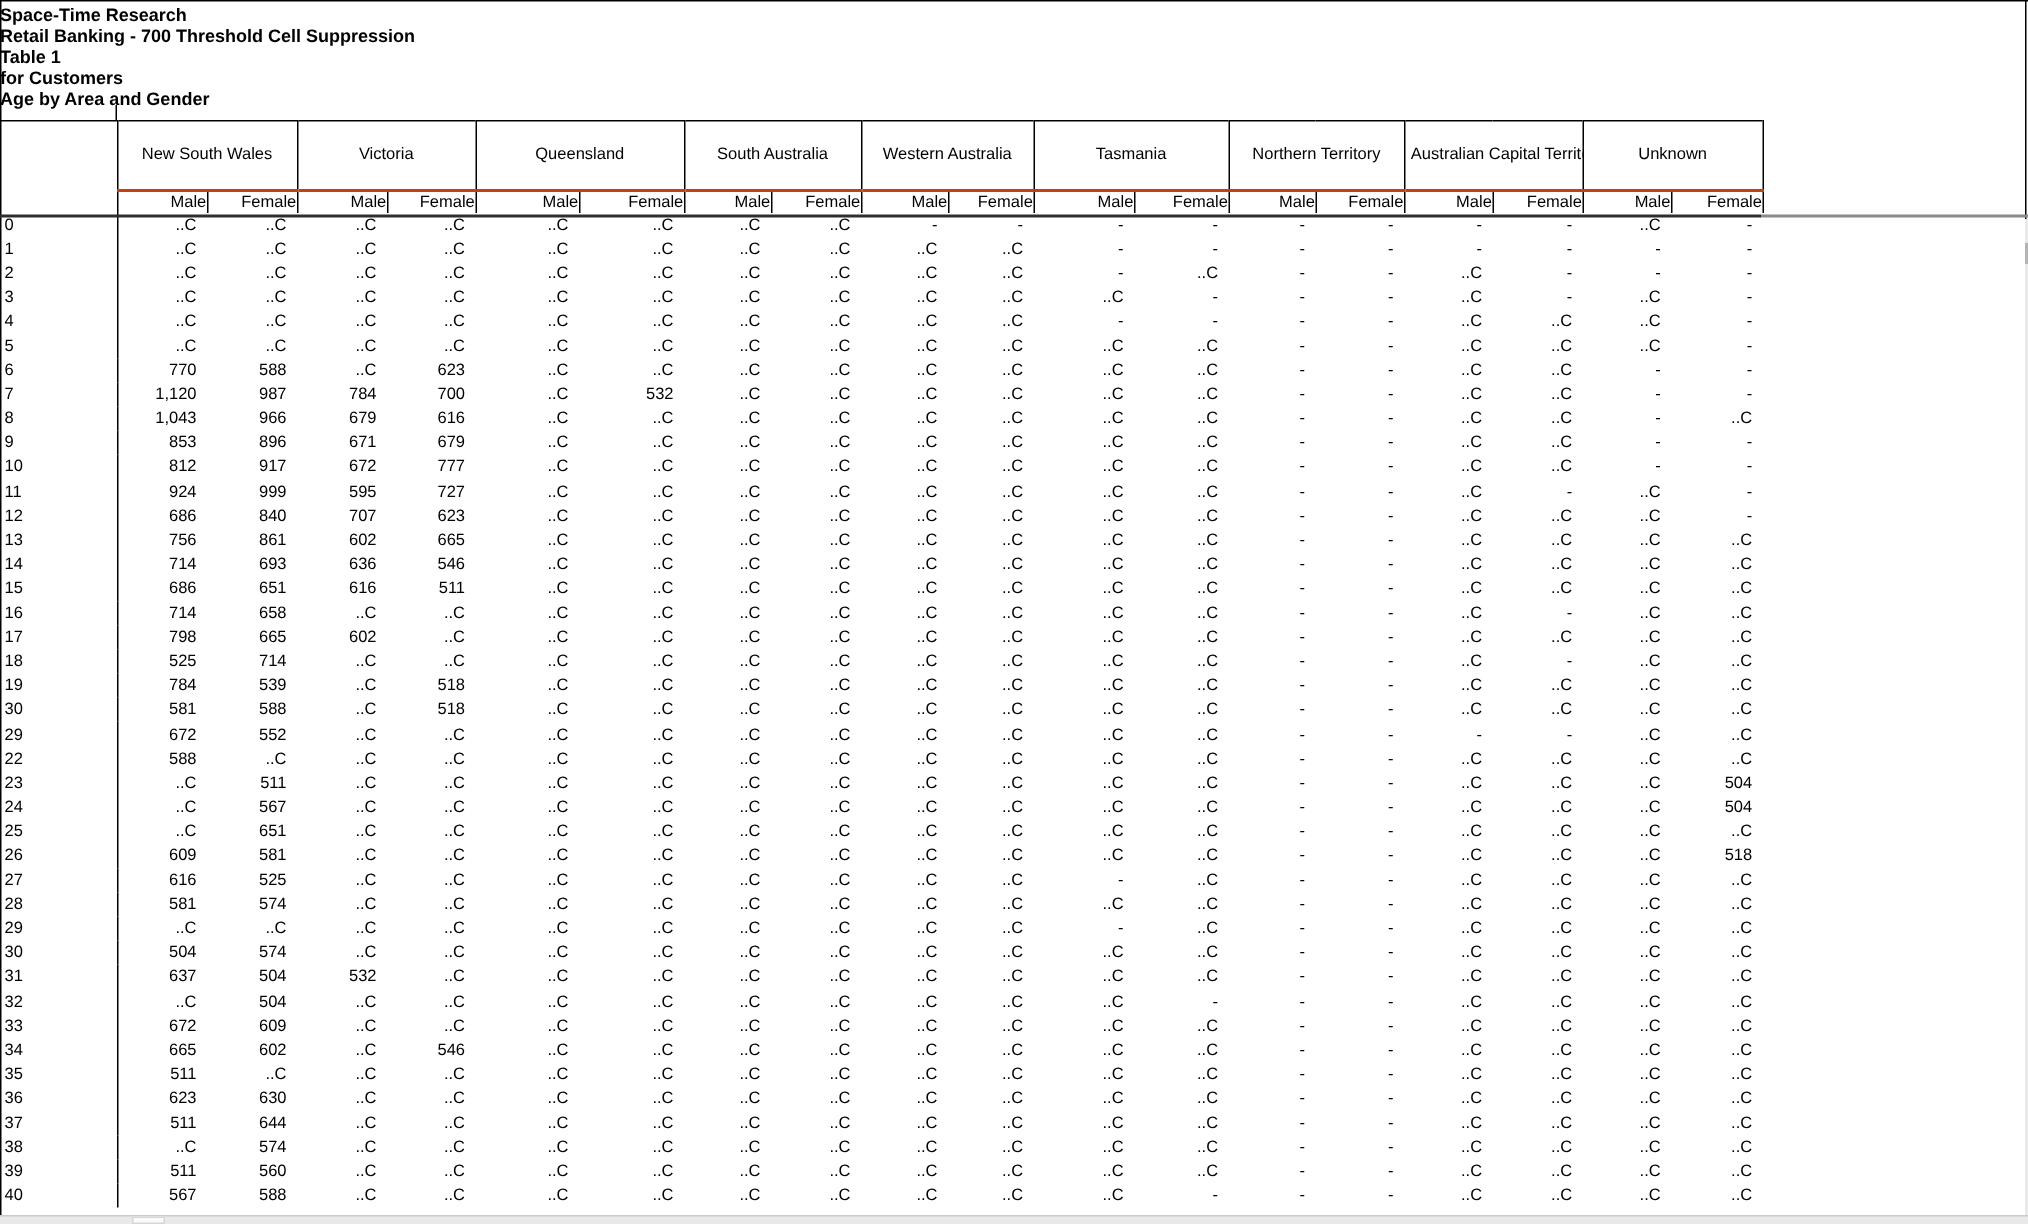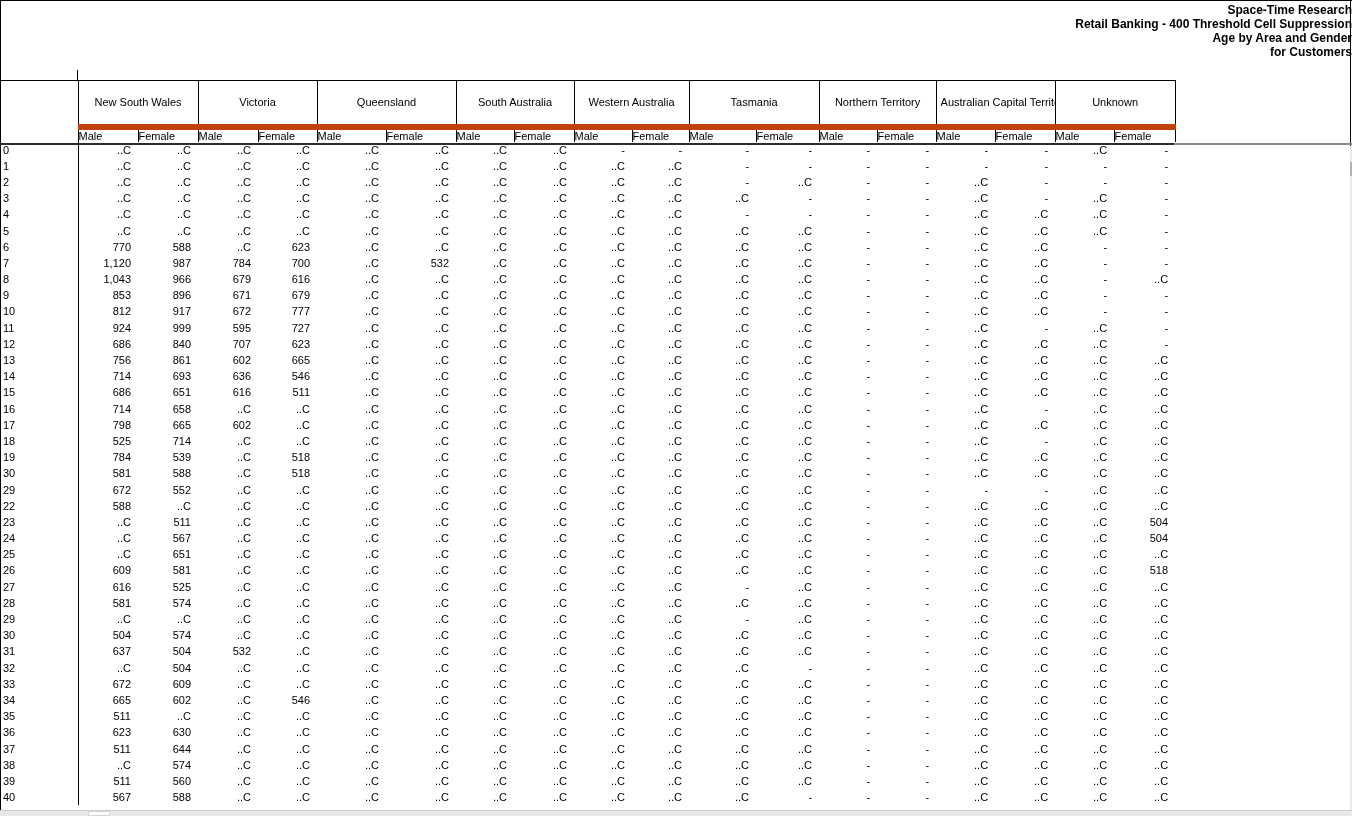--- a/index.html
+++ b/index.html
@@ -4,34 +4,34 @@
 <style>
   * { margin:0; padding:0; box-sizing:border-box; }
   html,body { background:#fff; }
   .screen {
     position:relative; width:1352px; height:816px; background:#ffffff;
     font-family:"Liberation Sans", sans-serif; color:#000; overflow:hidden;
   }
   .border-top    { position:absolute; left:0; top:0; width:1352px; height:1px; background:#000; }
   .border-left   { position:absolute; left:0; top:0; width:1px; height:810px; background:#000; }
   .border-right  { position:absolute; left:1350px; top:0; width:1px; height:146px; background:#000; }
-  .title-block { position:absolute; left:0; top:3px; width:1352px; text-align:right;
+  .title-block { position:absolute; left:0; top:3px; width:1352px; text-align:left;
                  font-size:12px; font-weight:bold; line-height:14px; }
   .col-tick { position:absolute; left:77px; top:70px; width:1px; height:10px; background:#000; }
 
   table.grid { position:absolute; left:0; top:80px; width:1174px;
                border-collapse:collapse; table-layout:fixed;
                border-top:1px solid #000; font-size:11px; }
   table.grid th, table.grid td { font-weight:normal; overflow:hidden; white-space:nowrap; }
   th.corner { border-right:1px solid #000; }
   th.area   { height:46px; text-align:center; vertical-align:middle;
-              border-left:1px solid #000; border-bottom:6px solid #c2410c;
+              border-left:1px solid #000; border-bottom:2px solid #c2410c;
               white-space:normal; line-height:13px; padding:0 4px; }
   th.area.last { border-right:1px solid #000;margin-left:45px; }
-  tr.gender-row th { height:15px; text-align:left; border-left:1px solid #000;margin-top:44px; }
+  tr.gender-row th { height:15px; text-align:right; border-left:1px solid #000;margin-top:44px; }
   tr.gender-row th.last { border-right:1px solid #000; }
   tbody th { text-align:left; padding-left:3px; border-right:1px solid #000;
              height:16.2px; font-weight:normal; }
   tbody td { text-align:right; padding-right:7px; height:16.2px; }
 
   .header-rule   { position:absolute; left:0; top:143px; width:1174px; height:2px; background:#2e2e2e; }
   .header-rule-x { position:absolute; left:1174px; top:143px; width:178px; height:2px; background:#8a8a8a; }
 
   .hscrollbar { position:absolute; left:0; top:810px; width:1352px; height:6px;
                 background:#e9e9e9; border-top:1px solid #cccccc; }
@@ -44,23 +44,24 @@
 <body>
 
 <div class="screen">
 
   <div class="border-top"></div>
   <div class="border-left"></div>
   <div class="border-right"></div>
 
   <div class="title-block">
     <div>Space-Time Research</div>
-    <div>Retail Banking - 400 Threshold Cell Suppression</div>
+    <div>Retail Banking - 700 Threshold Cell Suppression</div>
+    <div>Table 1</div>
+    <div>for Customers</div>
     <div>Age by Area and Gender</div>
-    <div>for Customers</div>
   </div>
 
   <div class="col-tick"></div>
 
   <table class="grid">
     <colgroup>
       <col style="width:78px">
       <col style="width:60px">
         <col style="width:60px">
       <col style="width:60px">

